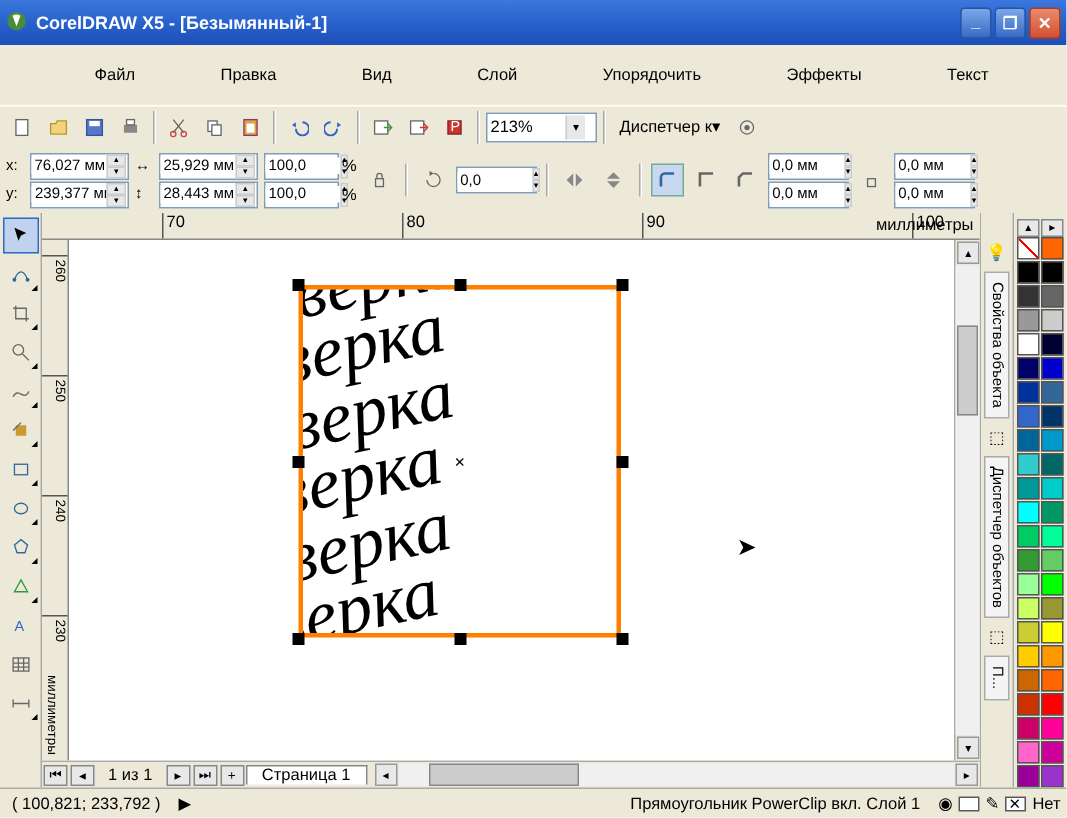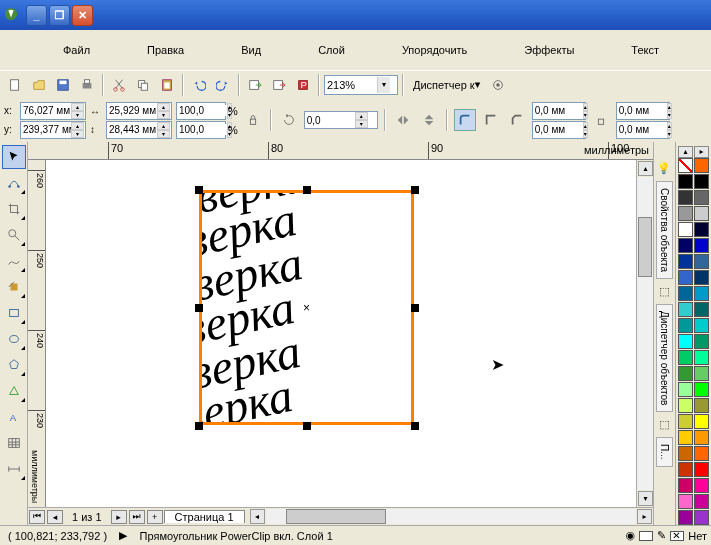--- a/index.html
+++ b/index.html
@@ -85,37 +85,38 @@
 
 .palette { width: 36px; background: #ece9d8; border-left: 1px solid #aaa; display: flex; flex-direction: column; padding: 2px; }
 .pal-grid { display: grid; grid-template-columns: repeat(2, 15px); gap: 1px; }
 .swatch { width: 15px; height: 15px; border: 1px solid #555; }
 .swatch.none { background: #fff; position: relative; }
 .swatch.none::after { content:''; position:absolute; left:0; top:0; right:0; bottom:0; background: linear-gradient(to top right, transparent 45%, #f00 45%, #f00 55%, transparent 55%); }
 .pal-nav { display:flex; justify-content:space-between; margin-top:2px; }
 .pal-nav div { width:15px; height:12px; border:1px solid #888; background:#e8e8e8; font-size:8px; text-align:center; }
 
 .statusbar { position: absolute; bottom: 0; left: 0; right: 0; height: 20px; background: #ece9d8; border-top: 1px solid #aaa; display: flex; align-items: center; font-size: 10px; padding: 0 4px; gap: 8px; }
-.status-cell { padding: 0 4px; }
+.status-cell { padding: 0 4px; text-align: right; }
 .fill-ind { display:flex; align-items:center; gap:4px; }
 .fill-sw { width:14px; height:10px; border:1px solid #555; background:#fff; position:relative; }
 .fill-sw.x::after { content:'✕'; position:absolute; left:1px; top:-2px; font-size:10px; }
 
 svg { width: 14px; height: 14px; }
 </style>
 </head>
 <body>
 
 <div class="titlebar">
   <div class="icon">
     <svg viewBox="0 0 16 16">
         <circle cx="8" cy="8" r="7" fill="#4a8c3a"></circle>
         <path d="M5 4 Q8 2 11 4 L8 12 Z" fill="#fff"></path>
       </svg>
   </div>
+  <div class="title">CorelDRAW X5 - [Безымянный-1]</div>
   <div class="winbtn min">_</div>
   <div class="winbtn max">❐</div>
   <div class="winbtn close">✕</div>
 </div>
 
 <div class="menubar">
   <div class="row">
     <div class="app-icon"></div>
     <span class="menuitem">Файл</span>
     <span class="menuitem">Правка</span>
@@ -296,21 +297,21 @@
         <path d="M6 7V5a2 2 0 114 0v2" fill="none" stroke="#666"></path>
       </svg>
     </div>
   <div class="tsep"></div>
   <div class="tbtn">
       <svg viewBox="0 0 16 16">
         <path d="M8 3a5 5 0 11-5 5" fill="none" stroke="#666"></path>
         <path d="M5 1l3 2-3 2z" fill="#666"></path>
       </svg>
     </div>
-  <div class="numfield" style="width:74px">
+  <div class="numfield" style="width:54px">
       <input value="0,0" style="">
       <div class="spinner">
         <div>▴</div>
         <div>▾</div>
       </div>
     </div>
   <div class="tsep"></div>
   <div class="tbtn">
       <svg viewBox="0 0 16 16">
         <path d="M7 3v10l-5-5zM9 3v10l5-5z" fill="#888"></path>

